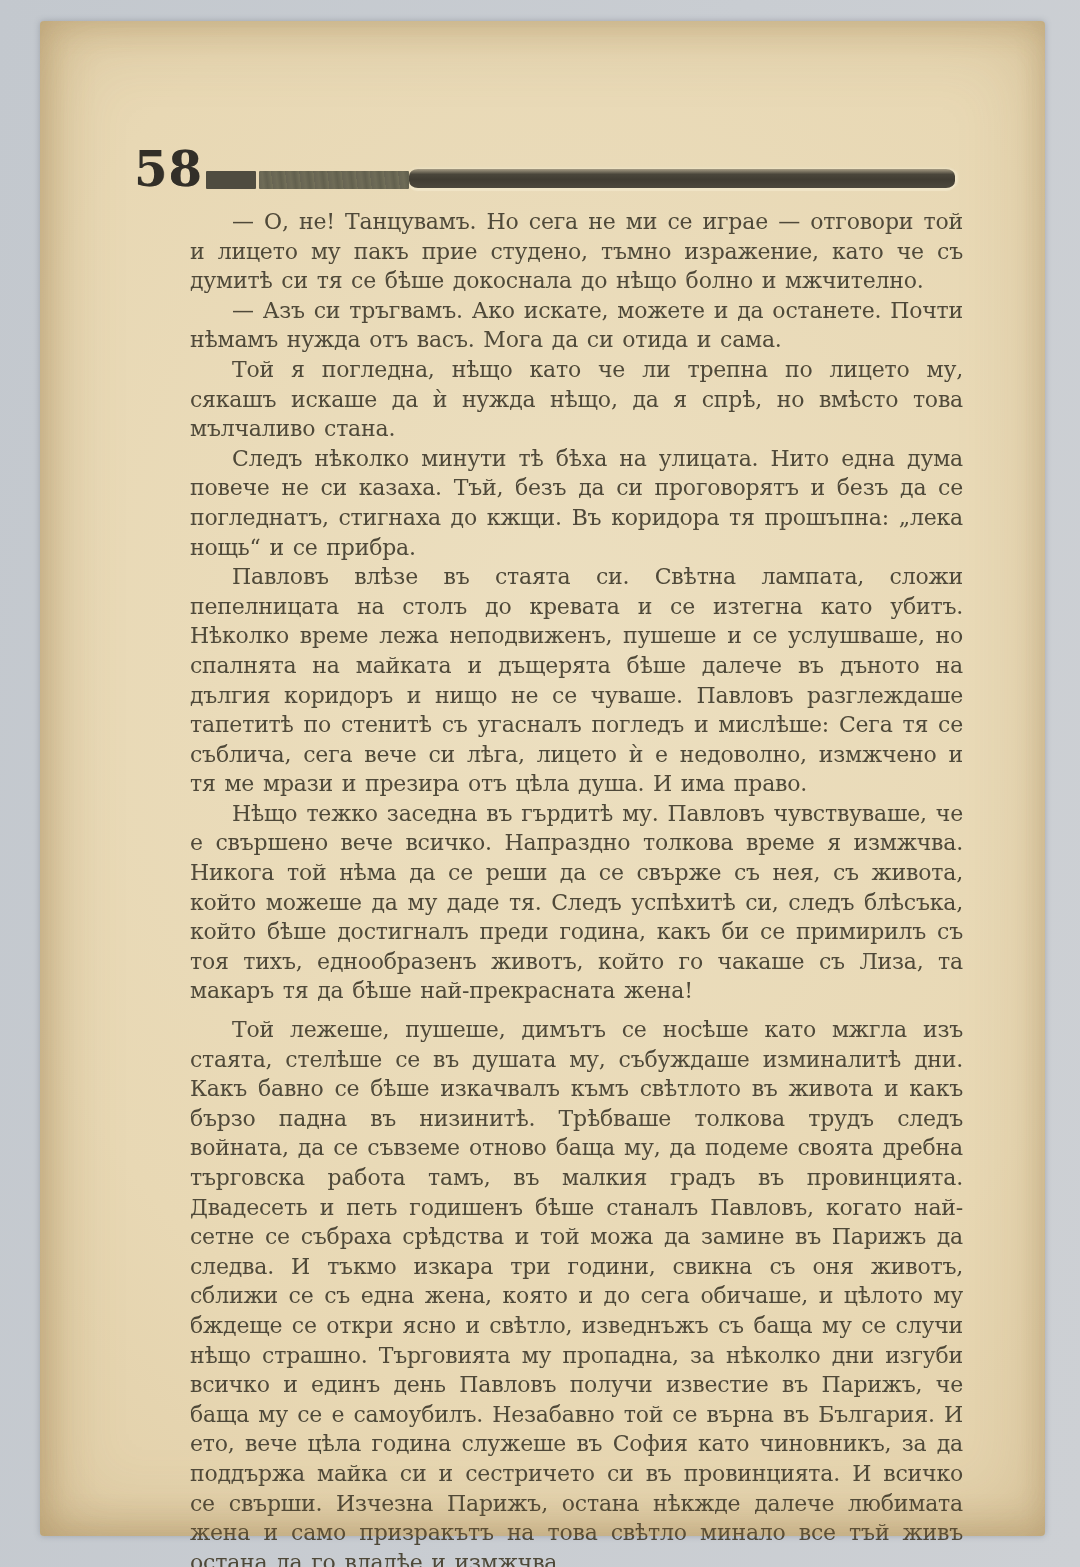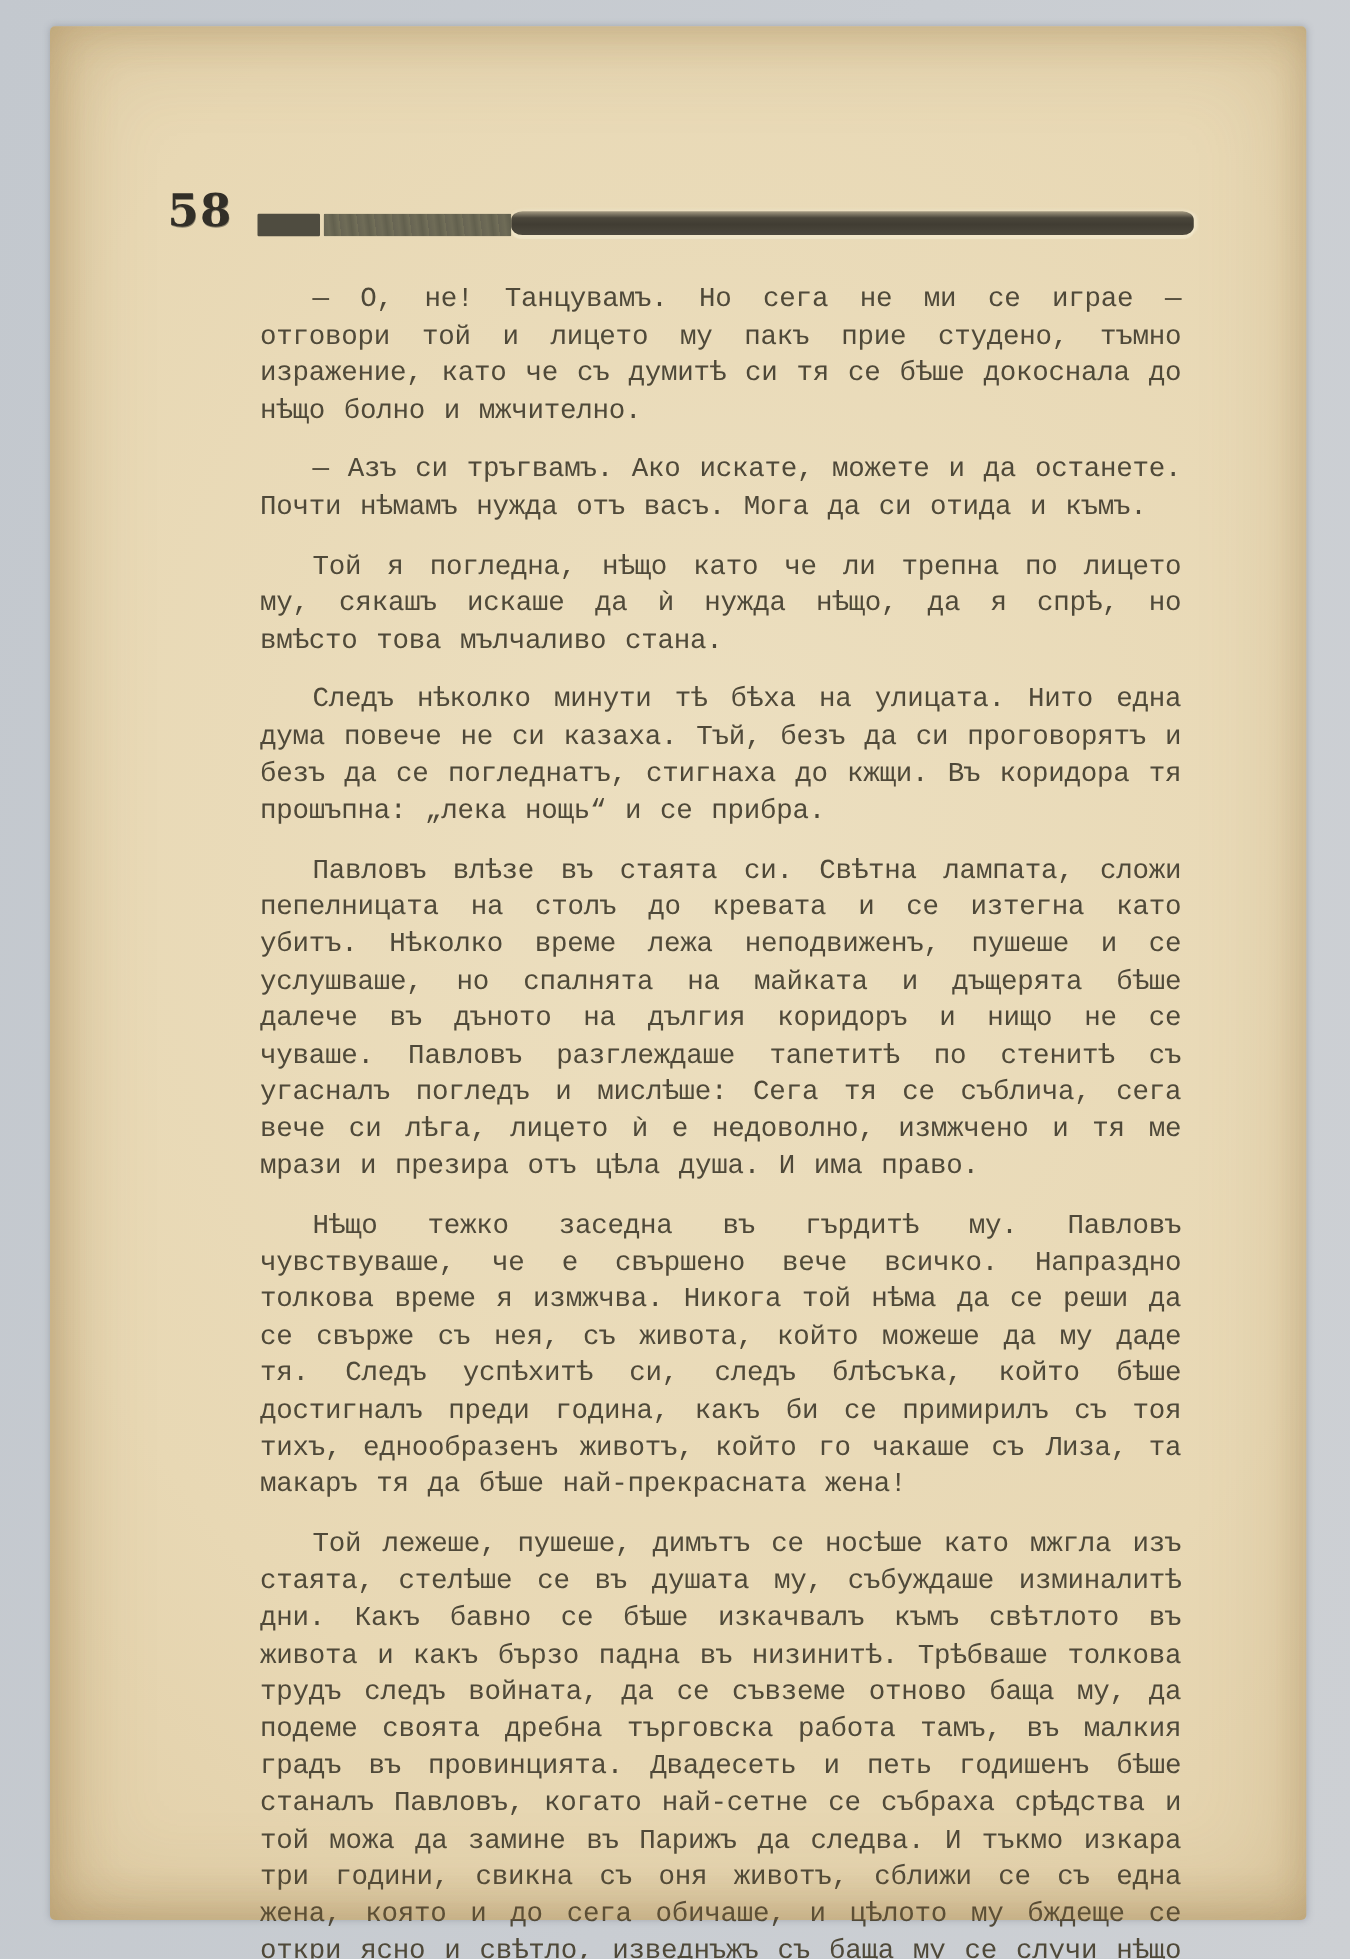--- a/index.html
+++ b/index.html
@@ -44,21 +44,21 @@
     position: absolute;
     left: 0;
     right: 0;
     top: 118px;
     height: 60px;
   }
   .page-number {
     position: absolute;
     left: 94px;
     top: 0;
-    font-size: 36px;
+    font-size: 48px;
     line-height: 60px;
     font-weight: bold;
     color: #322f28;
     letter-spacing: 1px;
     text-shadow: 0.4px 0.4px 0 rgba(50,47,40,0.5);
   }
   .header-rule {
     position: absolute;
     left: 166px;
     right: 90px;
@@ -100,24 +100,23 @@
     right: 82px;
     top: 186px;
     color: #4f4939;
     font-size: 22px;
     line-height: 29.6px;
     text-align: justify;
     letter-spacing: -0.2px;
     word-spacing: 2px;
   }
   .text-block p {
-    margin: 18px;
+    margin: 0;
     padding: 0;
     text-indent: 42px;
-    font-family: Liberation Mono, monospace;
   }
   .text-block p.space-before {
     margin-top: 9px;
   }
 </style>
 </head>
 <body>
 
 <div class="screen">
   <div class="paper">
@@ -128,21 +127,21 @@
         <div class="rule-seg-a"></div>
         <div class="rule-gap"></div>
         <div class="rule-seg-b"></div>
         <div class="rule-seg-c"></div>
       </div>
     </div>
 
     <div class="text-block">
 
     <p>— О, не! Танцувамъ. Но сега не ми се играе — отговори той и лицето му пакъ прие студено, тъмно изражение, като че съ думитѣ си тя се бѣше докоснала до нѣщо болно и мжчително.</p>
-        <p>— Азъ си тръгвамъ. Ако искате, можете и да останете. Почти нѣмамъ нужда отъ васъ. Мога да си отида и къмъ.</p>
+        <p>— Азъ си тръгвамъ. Ако искате, можете и да останете. Почти нѣмамъ нужда отъ васъ. Мога да си отида и сама.</p>
         <p>Той я погледна, нѣщо като че ли трепна по лицето му, сякашъ искаше да ѝ нужда нѣщо, да я спрѣ, но вмѣсто това мълчаливо стана.</p>
         <p>Следъ нѣколко минути тѣ бѣха на улицата. Нито една дума повече не си казаха. Тъй, безъ да си проговорятъ и безъ да се погледнатъ, стигнаха до кжщи. Въ коридора тя прошъпна: „лека нощь“ и се прибра.</p>
         <p>Павловъ влѣзе въ стаята си. Свѣтна лампата, сложи пепелницата на столъ до кревата и се изтегна като убитъ. Нѣколко време лежа неподвиженъ, пушеше и се услушваше, но спалнята на майката и дъщерята бѣше далече въ дъното на дългия коридоръ и нищо не се чуваше. Павловъ разглеждаше тапетитѣ по стенитѣ съ угасналъ погледъ и мислѣше: Сега тя се съблича, сега вече си лѣга, лицето ѝ е недоволно, измжчено и тя ме мрази и презира отъ цѣла душа. И има право.</p>
         <p>Нѣщо тежко заседна въ гърдитѣ му. Павловъ чувствуваше, че е свършено вече всичко. Напраздно толкова време я измжчва. Никога той нѣма да се реши да се свърже съ нея, съ живота, който можеше да му даде тя. Следъ успѣхитѣ си, следъ блѣсъка, който бѣше достигналъ преди година, какъ би се примирилъ съ тоя тихъ, еднообразенъ животъ, който го чакаше съ Лиза, та макаръ тя да бѣше най-прекрасната жена!</p>
         <p class="space-before">Той лежеше, пушеше, димътъ се носѣше като мжгла изъ стаята, стелѣше се въ душата му, събуждаше изминалитѣ дни. Какъ бавно се бѣше изкачвалъ къмъ свѣтлото въ живота и какъ бързо падна въ низинитѣ. Трѣбваше толкова трудъ следъ войната, да се съвземе отново баща му, да подеме своята дребна търговска работа тамъ, въ малкия градъ въ провинцията. Двадесеть и петь годишенъ бѣше станалъ Павловъ, когато най-сетне се събраха срѣдства и той можа да замине въ Парижъ да следва. И тъкмо изкара три години, свикна съ оня животъ, сближи се съ една жена, която и до сега обичаше, и цѣлото му бждеще се откри ясно и свѣтло, изведнъжъ съ баща му се случи нѣщо страшно. Търговията му пропадна, за нѣколко дни изгуби всичко и единъ день Павловъ получи известие въ Парижъ, че баща му се е самоубилъ. Незабавно той се върна въ България. И ето, вече цѣла година служеше въ София като чиновникъ, за да поддържа майка си и сестричето си въ провинцията. И всичко се свърши. Изчезна Парижъ, остана нѣкжде далече любимата жена и само призракътъ на това свѣтло минало все тъй живъ остана да го владѣе и измжчва.</p>
       </div>
 
   </div>
 </div>
 

